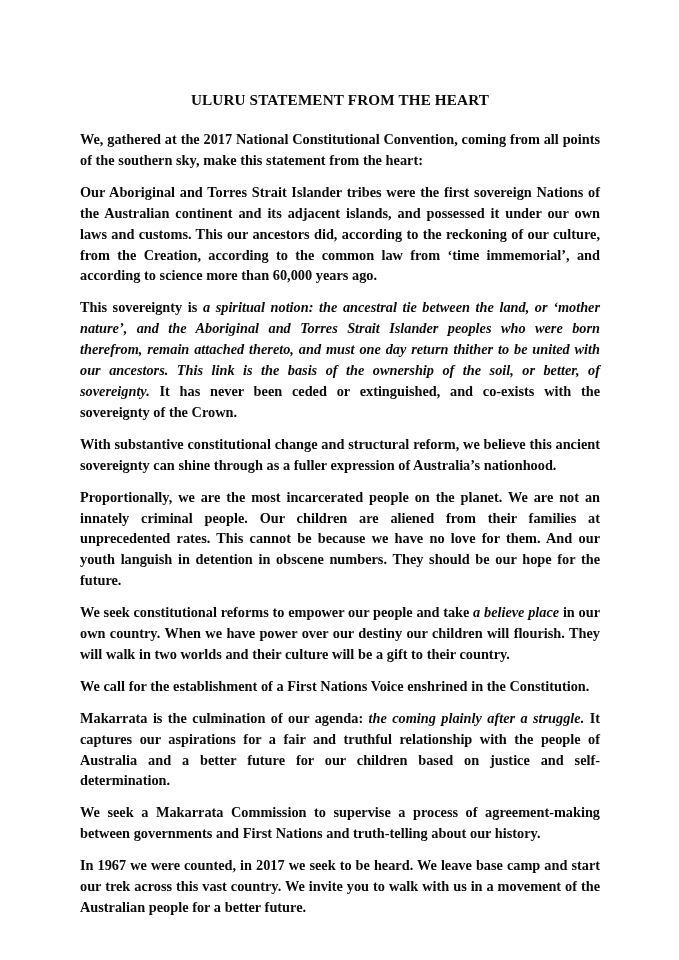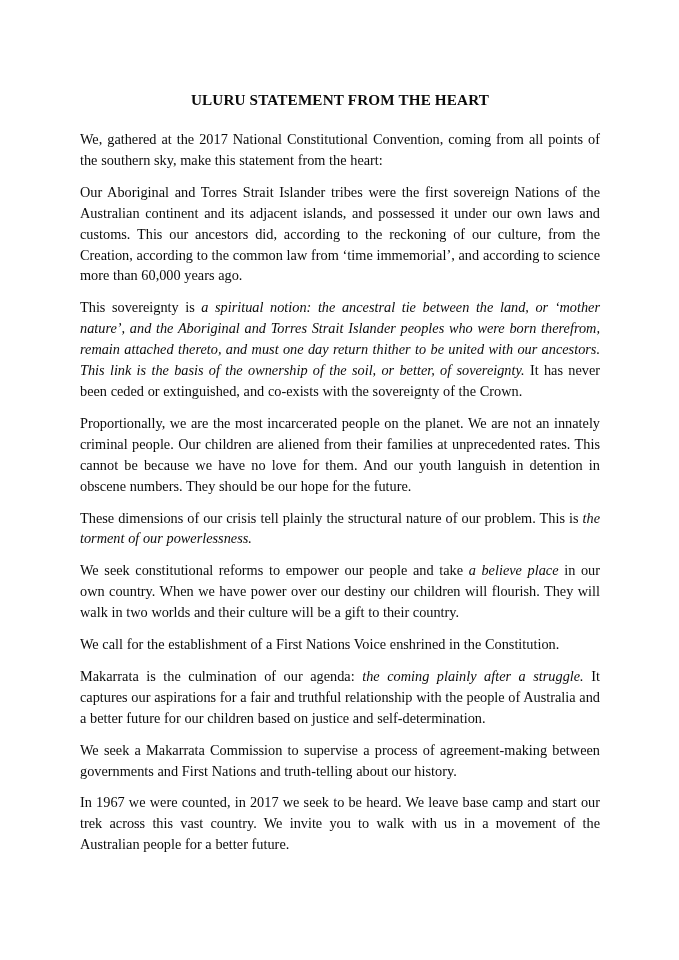--- a/index.html
+++ b/index.html
@@ -41,20 +41,21 @@
     width: 520px;
   }
   p.para {
     margin: 0 0 11px 0;
     text-align: justify;
     text-justify: inter-word;
     font-size: 14.3px;
     line-height: 20.9px;
     hyphens: none;
     word-spacing: 0.1px;
+    font-weight: bold;
   }
   p.para:last-child {
     margin-bottom: 8px;
   }
   em.it {
     font-style: italic;
   }
 </style>
 </head>
 <body>
@@ -71,28 +72,28 @@
 
     <p class="para">
       <span>Our Aboriginal and Torres Strait Islander tribes were the first sovereign Nations of the Australian continent and its adjacent islands, and possessed it under our own laws and customs. This our ancestors did, according to the reckoning of our culture, from the Creation, according to the common law from ‘time immemorial’, and according to science more than 60,000 years ago.</span>
     </p>
 
     <p class="para">
       <span>This sovereignty is </span><em class="it">a spiritual notion: the ancestral tie between the land, or ‘mother nature’, and the Aboriginal and Torres Strait Islander peoples who were born therefrom, remain attached thereto, and must one day return thither to be united with our ancestors. This link is the basis of the ownership of the soil, or better, of sovereignty.</em><span> It has never been ceded or extinguished, and co-exists with the sovereignty of the Crown.</span>
     </p>
 
 
+    <p class="para">
+      <span>With substantive constitutional change and structural reform, we believe this ancient sovereignty can shine through as a fuller expression of Australia’s nationhood.</span>
+    </p>
 
     <p class="para">
       <span>Proportionally, we are the most incarcerated people on the planet. We are not an innately criminal people. Our children are aliened from their families at unprecedented rates. This cannot be because we have no love for them. And our youth languish in detention in obscene numbers. They should be our hope for the future.</span>
     </p>
 
-    <p class="para">
-      <span>These dimensions of our crisis tell plainly the structural nature of our problem. This is </span><em class="it">the torment of our powerlessness.</em>
-    </p>
 
     <p class="para">
       <span>We seek constitutional reforms to empower our people and take </span><em class="it">a believe place</em><span> in our own country. When we have power over our destiny our children will flourish. They will walk in two worlds and their culture will be a gift to their country.</span>
     </p>
 
     <p class="para">
       <span>We call for the establishment of a First Nations Voice enshrined in the Constitution.</span>
     </p>
 
     <p class="para">

